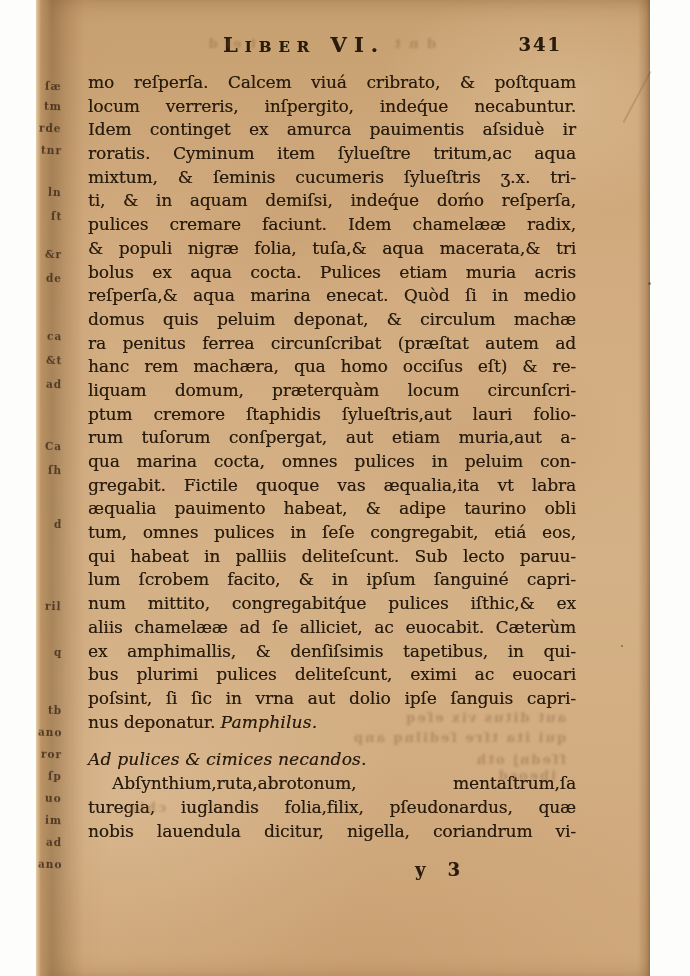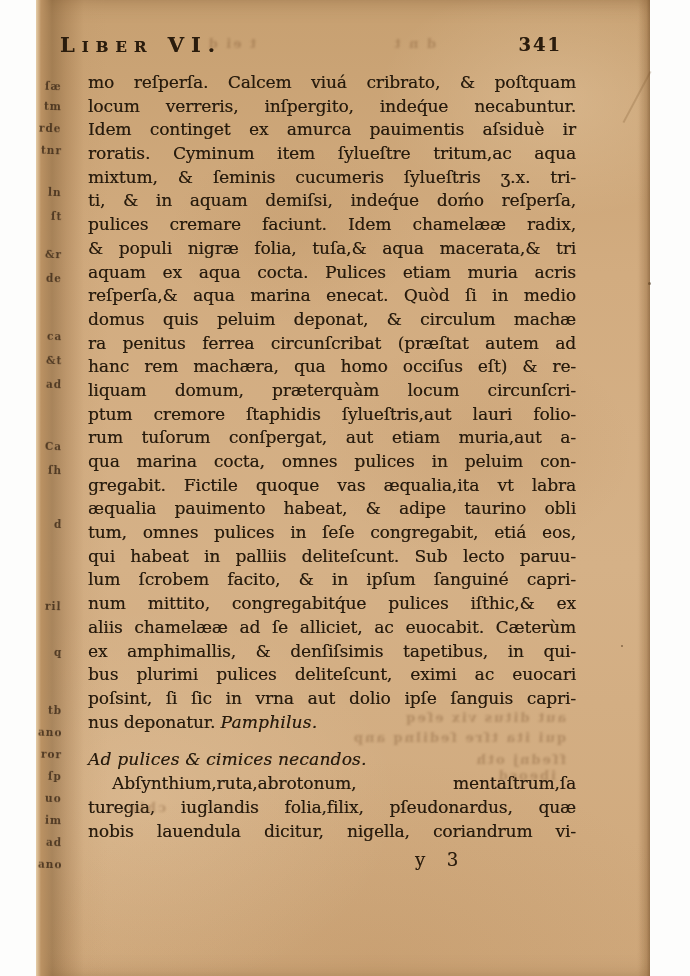--- a/index.html
+++ b/index.html
@@ -37,21 +37,21 @@
   }
   
   .gutter-frags{position:absolute;left:0;top:0;width:27px;height:100%;overflow:hidden;}
   .frag{
     position:absolute;right:1px;font-size:10.5px;font-weight:bold;color:rgba(52,35,18,.78);
     filter:blur(.4px);transform:rotate(2deg);letter-spacing:1px;white-space:nowrap;
   }
   
   .header-row{position:absolute;left:52px;top:32px;width:488px;height:30px;}
   .running-title{
-    position:absolute;left:0;right:0;text-align:left;
+    position:absolute;left:0;right:0;text-align:center;
     font-variant-caps:small-caps;font-weight:bold;font-size:21px;letter-spacing:7px;
     color:#2a1c0d;transform:translateX(-28px);
     text-shadow:0 0 .5px rgba(42,28,13,.6);
   }
   .page-number{
     position:absolute;right:14px;top:2px;font-size:18px;font-weight:bold;letter-spacing:2px;
     color:#2a1c0d;text-shadow:0 0 .5px rgba(42,28,13,.6);margin-left:8px;
   }
   
   .body-text{
@@ -66,21 +66,21 @@
   }
   .line.last-line{text-align-last:left;}
   .line.indent{text-indent:24px;}
   .it{font-style:italic;letter-spacing:.2px;}
   .section-heading{
     font-style:italic;text-align:left;margin-top:14px;height:24px;
     font-size:17px;letter-spacing:.2px;
   }
   .para2{}
   .signature-mark{
-    margin-top:5px;padding-left:327px;font-size:18px;font-weight:normal;word-spacing:16px;
+    margin-top:15px;padding-left:327px;font-size:18px;font-weight:bold;word-spacing:16px;
     color:#2a1c0d;
   }
   
   .smudge{
     position:absolute;color:rgba(128,90,52,.38);filter:blur(1.1px);
     font-size:13px;font-weight:bold;letter-spacing:2px;white-space:nowrap;overflow:hidden;
     transform:scaleX(-1);
   }
   .speck{position:absolute;width:3px;height:3px;border-radius:50%;background:rgba(70,45,20,.55);}
   .crease{
@@ -129,21 +129,21 @@
     <div class="body-text">
       <div id="para1">
           <div class="line">mo reſperſa.  Calcem viuá cribrato, &amp; poſtquam</div>
           <div class="line">locum verreris, inſpergito, indeq́ue necabuntur.</div>
           <div class="line">Idem continget ex amurca pauimentis aſsiduè ir</div>
           <div class="line">roratis.  Cyminum item ſylueſtre tritum,ac aqua</div>
           <div class="line">mixtum, &amp; ſeminis cucumeris ſylueſtris ʒ.x. tri-</div>
           <div class="line">ti, &amp; in aquam demiſsi, indeq́ue doḿo reſperſa,</div>
           <div class="line">pulices cremare faciunt.  Idem chamelææ radix,</div>
           <div class="line">&amp; populi nigræ folia, tuſa,&amp; aqua macerata,&amp; tri</div>
-          <div class="line">aquam ex aqua cocta.  Pulices etiam muria acris</div>
+          <div class="line">bolus ex aqua cocta.  Pulices etiam muria acris</div>
           <div class="line">reſperſa,&amp; aqua marina enecat. Quòd ſi in medio</div>
           <div class="line">domus quis peluim deponat, &amp; circulum machæ</div>
           <div class="line">ra penitus ferrea circunſcribat (præſtat autem ad</div>
           <div class="line">hanc rem machæra, qua homo occiſus eſt) &amp; re-</div>
           <div class="line">liquam domum, præterquàm locum circunſcri-</div>
           <div class="line">ptum cremore ſtaphidis ſylueſtris,aut lauri folio-</div>
           <div class="line">rum tuſorum conſpergat, aut etiam muria,aut a-</div>
           <div class="line">qua marina cocta, omnes pulices in peluim con-</div>
           <div class="line">gregabit. Fictile quoque vas æqualia,ita vt labra</div>
           <div class="line">æqualia pauimento habeat, &amp; adipe taurino obli</div>

